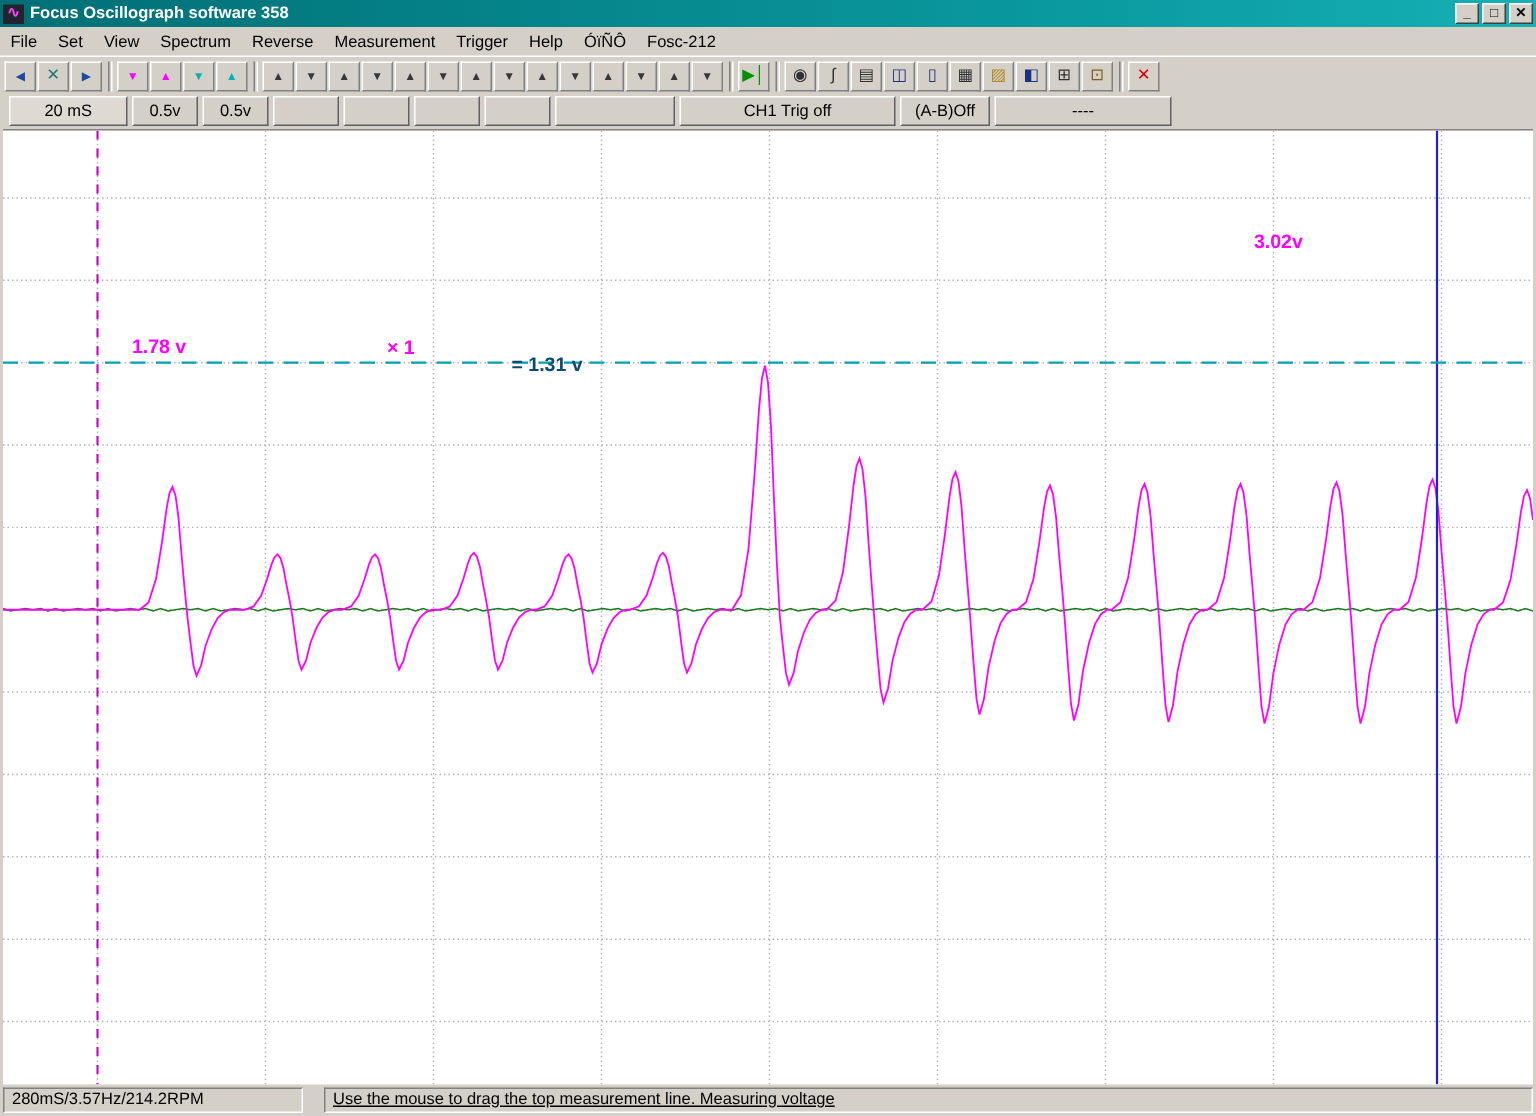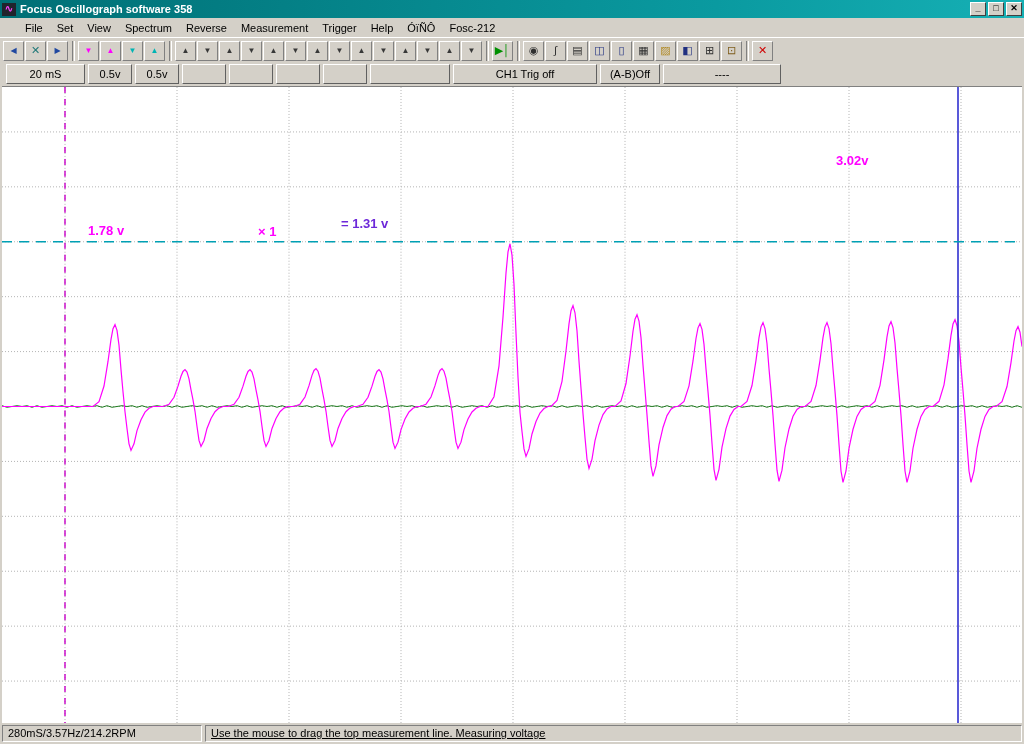--- a/index.html
+++ b/index.html
@@ -24,21 +24,21 @@
   }
   .title-text { flex: 1; white-space: nowrap; overflow: hidden; }
   .win-controls { display: flex; gap: 2px; }
   .wbtn {
     width: 16px; height: 14px; background: #d4d0c8;
     border: 1px solid; border-color: #ffffff #404040 #404040 #ffffff;
     font-size: 9px; line-height: 11px; text-align: center; color: #000;
   }
 
   
-  .menubar { height: 19px; flex: 0 0 19px; display: flex; align-items: center; background: #d4d0c8; padding-left: 18px; }
+  .menubar { height: 19px; flex: 0 0 19px; display: flex; align-items: center; background: #d4d0c8; padding-left: 0; }
   .menu-item { padding: 2px 7px; font-size: 11px; color: #000; white-space: nowrap; }
 
   
   .toolbar { height: 26px; flex: 0 0 26px; display: flex; align-items: center; background: #d4d0c8; padding-left: 3px; border-top: 1px solid #ffffff; }
   .tbtn {
     width: 21px; height: 20px; margin-right: 1px; background: #d4d0c8;
     border: 1px solid; border-color: #ffffff #808080 #808080 #ffffff;
     display: flex; align-items: center; justify-content: center; flex: 0 0 21px;
   }
   .glyph { font-size: 11px; line-height: 1; color: #202020; }
@@ -54,21 +54,21 @@
     white-space: nowrap; overflow: hidden;
   }
   .tab.active { background: #dedad2; }
 
   
   .plot { position: relative; flex: 1 1 auto; background: #ffffff; margin: 0 2px; border-top: 1px solid #808080; overflow: hidden; }
   #scope-svg { position: absolute; left: 0; top: 0; width: 100%; height: 100%; display: block; }
   .anno { position: absolute; color: #ff00ff; font-weight: bold; font-size: 13px; white-space: nowrap; }
 
   
-  .statusbar { height: 21px; flex: 0 0 21px; display: flex; align-items: center; background: #d4d0c8; padding: 1px 2px; gap: 3px; }
+  .statusbar { height: 21px; flex: 0 0 21px; display: flex; align-items: center; background: #d4d0c8; padding: 1px 2px; gap: 14px; }
   .spanel {
     height: 17px; line-height: 15px; font-size: 11px; padding: 0 5px; background: #d4d0c8;
     border: 1px solid; border-color: #808080 #ffffff #ffffff #808080;
     white-space: nowrap; overflow: hidden;
   }
   .spanel.left { width: 200px; flex: 0 0 200px; }
   .spanel.msg { flex: 1; text-decoration: underline; }
 </style>
 </head>
 <body>
@@ -243,21 +243,21 @@
         <line x1="0" y1="595" x2="1020" y2="595" stroke="#b4b4b4" stroke-width="1" stroke-dasharray="1 2"></line>
         <path d="M0 319.2 L5 320.8 L10 320.0 L15 319.2 L20 320.0 L25 319.2 L30 320.8 L35 319.2 L40 320.8 L45 320.0 L50 319.2 L55 320.0 L60 319.2 L65 320.8 L70 319.2 L75 320.8 L80 320.0 L85 319.2 L90 320.0 L95 319.2 L100 320.8 L105 319.2 L110 320.8 L115 320.0 L120 319.2 L125 320.0 L130 319.2 L135 320.8 L140 319.2 L145 320.8 L150 320.0 L155 319.2 L160 320.0 L165 319.2 L170 320.8 L175 319.2 L180 320.8 L185 320.0 L190 319.2 L195 320.0 L200 319.2 L205 320.8 L210 319.2 L215 320.8 L220 320.0 L225 319.2 L230 320.0 L235 319.2 L240 320.8 L245 319.2 L250 320.8 L255 320.0 L260 319.2 L265 320.0 L270 319.2 L275 320.8 L280 319.2 L285 320.8 L290 320.0 L295 319.2 L300 320.0 L305 319.2 L310 320.8 L315 319.2 L320 320.8 L325 320.0 L330 319.2 L335 320.0 L340 319.2 L345 320.8 L350 319.2 L355 320.8 L360 320.0 L365 319.2 L370 320.0 L375 319.2 L380 320.8 L385 319.2 L390 320.8 L395 320.0 L400 319.2 L405 320.0 L410 319.2 L415 320.8 L420 319.2 L425 320.8 L430 320.0 L435 319.2 L440 320.0 L445 319.2 L450 320.8 L455 319.2 L460 320.8 L465 320.0 L470 319.2 L475 320.0 L480 319.2 L485 320.8 L490 319.2 L495 320.8 L500 320.0 L505 319.2 L510 320.0 L515 319.2 L520 320.8 L525 319.2 L530 320.8 L535 320.0 L540 319.2 L545 320.0 L550 319.2 L555 320.8 L560 319.2 L565 320.8 L570 320.0 L575 319.2 L580 320.0 L585 319.2 L590 320.8 L595 319.2 L600 320.8 L605 320.0 L610 319.2 L615 320.0 L620 319.2 L625 320.8 L630 319.2 L635 320.8 L640 320.0 L645 319.2 L650 320.0 L655 319.2 L660 320.8 L665 319.2 L670 320.8 L675 320.0 L680 319.2 L685 320.0 L690 319.2 L695 320.8 L700 319.2 L705 320.8 L710 320.0 L715 319.2 L720 320.0 L725 319.2 L730 320.8 L735 319.2 L740 320.8 L745 320.0 L750 319.2 L755 320.0 L760 319.2 L765 320.8 L770 319.2 L775 320.8 L780 320.0 L785 319.2 L790 320.0 L795 319.2 L800 320.8 L805 319.2 L810 320.8 L815 320.0 L820 319.2 L825 320.0 L830 319.2 L835 320.8 L840 319.2 L845 320.8 L850 320.0 L855 319.2 L860 320.0 L865 319.2 L870 320.8 L875 319.2 L880 320.8 L885 320.0 L890 319.2 L895 320.0 L900 319.2 L905 320.8 L910 319.2 L915 320.8 L920 320.0 L925 319.2 L930 320.0 L935 319.2 L940 320.8 L945 319.2 L950 320.8 L955 320.0 L960 319.2 L965 320.0 L970 319.2 L975 320.8 L980 319.2 L985 320.8 L990 320.0 L995 319.2 L1000 320.0 L1005 319.2 L1010 320.8 L1015 319.2 L1020 320.8 " fill="none" stroke="#1e7a1e" stroke-width="1"></path>
         <path d="M0.0 320.0 L91.0 320.0 L97.0 315.1 L102.0 299.5 L106.0 274.9 L109.0 252.8 L111.0 242.1 L113.0 238.0 L115.0 243.7 L117.0 258.5 L119.0 283.1 L121.0 305.2 L123.0 325.3 L125.0 342.0 L127.0 357.4 L129.0 364.0 L132.0 357.4 L135.0 344.2 L139.0 333.2 L143.0 325.7 L147.0 321.8 L151.0 320.0 L161.0 320.0 L167.0 317.8 L172.0 310.8 L176.0 299.6 L179.0 289.7 L181.0 284.9 L183.0 283.0 L185.0 285.6 L187.0 292.3 L189.0 303.4 L191.0 313.3 L193.0 324.8 L195.0 340.0 L197.0 354.0 L199.0 360.0 L202.0 354.0 L205.0 342.0 L209.0 332.0 L213.0 325.2 L217.0 321.6 L221.0 320.0 L226.0 320.0 L232.0 317.8 L237.0 310.8 L241.0 299.6 L244.0 289.7 L246.0 284.9 L248.0 283.0 L250.0 285.6 L252.0 292.3 L254.0 303.4 L256.0 313.3 L258.0 324.8 L260.0 340.0 L262.0 354.0 L264.0 360.0 L267.0 354.0 L270.0 342.0 L274.0 332.0 L278.0 325.2 L282.0 321.6 L286.0 320.0 L292.0 320.0 L298.0 317.7 L303.0 310.5 L307.0 299.1 L310.0 288.8 L312.0 283.9 L314.0 282.0 L316.0 284.7 L318.0 291.5 L320.0 302.9 L322.0 313.2 L324.0 324.8 L326.0 340.0 L328.0 354.0 L330.0 360.0 L333.0 354.0 L336.0 342.0 L340.0 332.0 L344.0 325.2 L348.0 321.6 L352.0 320.0 L355.0 320.0 L361.0 317.8 L366.0 310.8 L370.0 299.6 L373.0 289.7 L375.0 284.9 L377.0 283.0 L379.0 285.6 L381.0 292.3 L383.0 303.4 L385.0 313.3 L387.0 325.0 L389.0 341.0 L391.0 355.7 L393.0 362.0 L396.0 355.7 L399.0 343.1 L403.0 332.6 L407.0 325.5 L411.0 321.7 L415.0 320.0 L418.0 320.0 L424.0 317.7 L429.0 310.5 L433.0 299.1 L436.0 288.8 L438.0 283.9 L440.0 282.0 L442.0 284.7 L444.0 291.5 L446.0 302.9 L448.0 313.2 L450.0 325.0 L452.0 341.0 L454.0 355.7 L456.0 362.0 L459.0 355.7 L462.0 343.1 L466.0 332.6 L470.0 325.5 L474.0 321.7 L478.0 320.0 L486.0 320.0 L492.0 310.2 L497.0 279.3 L501.0 230.3 L504.0 186.3 L506.0 165.2 L508.0 157.0 L510.0 168.4 L512.0 197.8 L514.0 246.6 L516.0 290.7 L518.0 326.0 L520.0 345.0 L522.0 362.5 L524.0 370.0 L527.0 362.5 L530.0 347.5 L534.0 335.0 L538.0 326.5 L542.0 322.0 L546.0 320.0 L549.0 320.0 L555.0 313.9 L560.0 294.8 L564.0 264.4 L567.0 237.2 L569.0 224.1 L571.0 219.0 L573.0 226.1 L575.0 244.3 L577.0 274.6 L579.0 301.8 L581.0 327.4 L583.0 351.0 L585.0 372.7 L587.0 382.0 L590.0 372.7 L593.0 354.1 L597.0 338.6 L601.0 328.1 L605.0 322.5 L609.0 320.0 L613.0 320.0 L619.0 314.5 L624.0 297.0 L628.0 269.4 L631.0 244.6 L633.0 232.6 L635.0 228.0 L637.0 234.4 L639.0 251.0 L641.0 278.6 L643.0 303.4 L645.0 328.4 L647.0 355.0 L649.0 379.5 L651.0 390.0 L654.0 379.5 L657.0 358.5 L661.0 341.0 L665.0 329.1 L669.0 322.8 L673.0 320.0 L676.0 320.0 L682.0 315.0 L687.0 299.3 L691.0 274.4 L694.0 251.9 L696.0 241.2 L698.0 237.0 L700.0 242.8 L702.0 257.8 L704.0 282.6 L706.0 305.1 L708.0 328.9 L710.0 357.0 L712.0 382.9 L714.0 394.0 L717.0 382.9 L720.0 360.7 L724.0 342.2 L728.0 329.6 L732.0 323.0 L736.0 320.0 L739.0 320.0 L745.0 315.0 L750.0 299.0 L754.0 273.8 L757.0 251.1 L759.0 240.2 L761.0 236.0 L763.0 241.9 L765.0 257.0 L767.0 282.2 L769.0 304.9 L771.0 329.0 L773.0 357.5 L775.0 383.8 L777.0 395.0 L780.0 383.8 L783.0 361.3 L787.0 342.5 L791.0 329.8 L795.0 323.0 L799.0 320.0 L803.0 320.0 L809.0 315.0 L814.0 299.0 L818.0 273.8 L821.0 251.1 L823.0 240.2 L825.0 236.0 L827.0 241.9 L829.0 257.0 L831.0 282.2 L833.0 304.9 L835.0 329.1 L837.0 358.0 L839.0 384.6 L841.0 396.0 L844.0 384.6 L847.0 361.8 L851.0 342.8 L855.0 329.9 L859.0 323.0 L863.0 320.0 L867.0 320.0 L873.0 314.9 L878.0 298.8 L882.0 273.3 L885.0 250.3 L887.0 239.3 L889.0 235.0 L891.0 240.9 L893.0 256.3 L895.0 281.8 L897.0 304.7 L899.0 329.1 L901.0 358.0 L903.0 384.6 L905.0 396.0 L908.0 384.6 L911.0 361.8 L915.0 342.8 L919.0 329.9 L923.0 323.0 L927.0 320.0 L931.0 320.0 L937.0 314.8 L942.0 298.3 L946.0 272.1 L949.0 248.7 L951.0 237.4 L953.0 233.0 L955.0 239.1 L957.0 254.8 L959.0 280.9 L961.0 304.3 L963.0 329.1 L965.0 358.0 L967.0 384.6 L969.0 396.0 L972.0 384.6 L975.0 361.8 L979.0 342.8 L983.0 329.9 L987.0 323.0 L991.0 320.0 L994.0 320.0 L1000.0 315.2 L1005.0 300.0 L1009.0 276.0 L1012.0 254.4 L1014.0 244.0 L1016.0 240.0 L1018.0 245.6 L1020.0 260.0" fill="none" stroke="#ff00ff" stroke-width="1.2"></path>
         <line x1="63" y1="0" x2="63" y2="637" stroke="#c800c8" stroke-width="1.4" stroke-dasharray="6 6"></line>
         <line x1="956" y1="0" x2="956" y2="637" stroke="#2222cc" stroke-width="1.5"></line>
         <line x1="0" y1="155" x2="1020" y2="155" stroke="#00a0b4" stroke-width="1.4" stroke-dasharray="10 7"></line>
       </svg>
     <div id="annotations">
         <div class="anno" style="left: 86px; top: 136px; color: rgb(255, 0, 255);">1.78 v</div>
         <div class="anno" style="left: 256px; top: 137px; color: rgb(255, 0, 255);">× 1</div>
-        <div class="anno" style="left: 339px; top: 129px; color: #6d28d9;">= 1.31 v</div>
+        <div class="anno" style="left: 339px; top: 148px; color: #0c4a6e;">= 1.31 v</div>
         <div class="anno" style="left: 834px; top: 66px; color: rgb(255, 0, 255);">3.02v</div>
       </div>
   </div>
 
   <div class="statusbar">
     <div class="spanel left">280mS/3.57Hz/214.2RPM</div>
     <div class="spanel msg">Use the mouse to drag the top measurement line. Measuring voltage</div>
   </div>
 
 </div>

